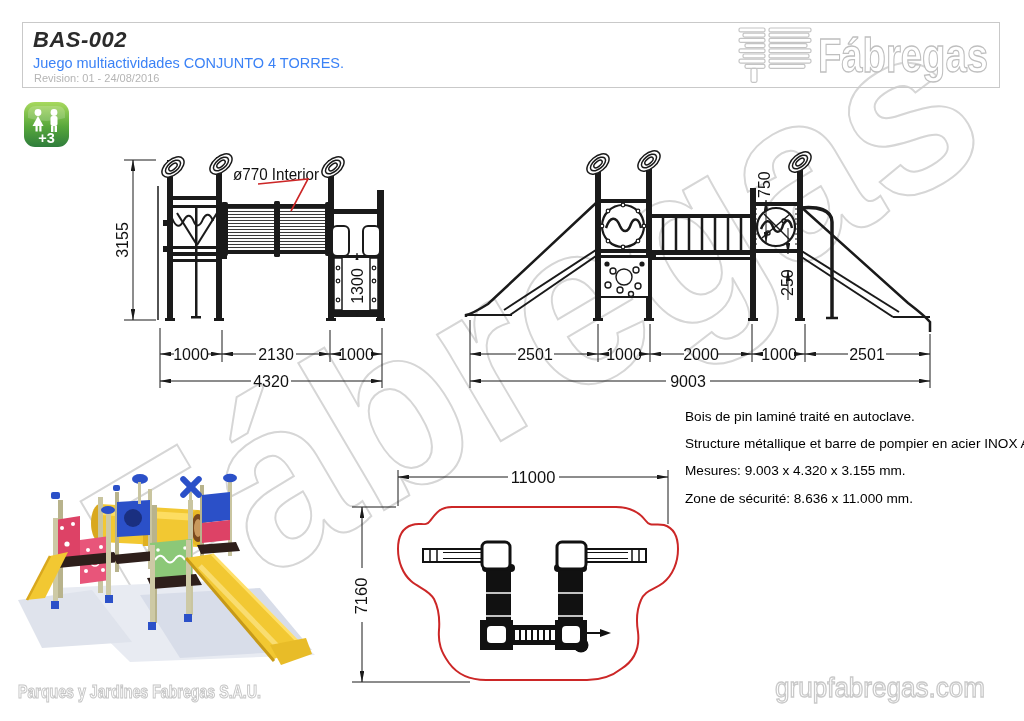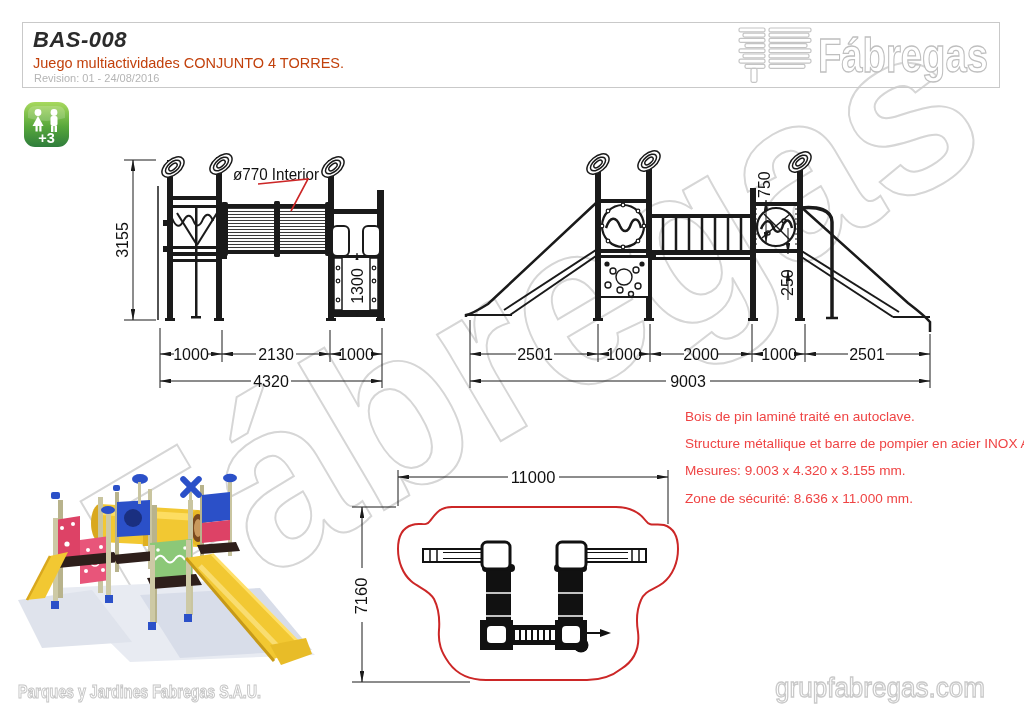--- a/index.html
+++ b/index.html
@@ -3,24 +3,24 @@
 <meta charset="utf-8">
 <style>
   html,body{margin:0;padding:0;background:#fff;}
   .sheet{position:relative;width:1024px;height:721px;background:#fff;overflow:hidden;
          font-family:"Liberation Sans",sans-serif;}
   .layer{position:absolute;left:0;top:0;}
   .header-box{position:absolute;left:22px;top:22px;width:978px;height:66px;
               border:1px solid #c9c9c9;background:transparent;box-sizing:border-box;z-index:3;}
   .sheet-code{position:absolute;left:10px;top:4px;font-size:22px;font-weight:bold;
               font-style:italic;color:#2b2b2b;letter-spacing:0.5px;}
-  .sheet-title{position:absolute;left:10px;top:32px;font-size:14.5px;color:#c2410c;}
+  .sheet-title{position:absolute;left:10px;top:32px;font-size:14.5px;color:#3b82f6;}
   .sheet-revision{position:absolute;left:11px;top:49px;font-size:11px;color:#b5b5b5;}
   .specs{position:absolute;left:685px;top:403px;width:330px;z-index:3;}
-  .specs .line{font-size:13.6px;color:#ef4444;line-height:27.2px;white-space:nowrap;}
+  .specs .line{font-size:13.6px;color:#000000;line-height:27.2px;white-space:nowrap;}
   svg text{font-family:"Liberation Sans",sans-serif;}
   .dim{font-size:16px;fill:#111;}
   .dimp{font-size:16.5px;fill:#111;}
 </style>
 </head>
 <body>
 
 <div class="sheet">
 
 <svg class="layer" width="1024" height="721" viewBox="0 0 1024 721">
@@ -474,21 +474,21 @@
           <rect x="30.6" y="24" width="2.4" height="6"></rect>
     </g>
     <text x="22.5" y="41" text-anchor="middle" font-size="14.5" font-weight="bold" fill="#fff">+3</text>
   </g>
 
   <text x="18" y="698" font-size="17.5" font-weight="bold" fill="#fff" stroke="#c6c6c6" stroke-width="1.1" textLength="243" lengthAdjust="spacingAndGlyphs">Parques y Jardines Fabregas S.A.U.</text>
   <text x="775" y="697" font-size="27" fill="#fff" stroke="#c9c9c9" stroke-width="1.3" textLength="210" lengthAdjust="spacingAndGlyphs">grupfabregas.com</text>
 </svg>
 
 <div class="header-box">
-  <div class="sheet-code">BAS-008</div>
+  <div class="sheet-code">BAS-002</div>
   <div class="sheet-title">Juego multiactividades CONJUNTO 4 TORRES.</div>
   <div class="sheet-revision">Revision: 01 - 24/08/2016</div>
 </div>
 
 <div class="specs">
   <div class="line">Bois de pin laminé traité en autoclave.</div>
   <div class="line">Structure métallique et barre de pompier en acier INOX AISI</div>
   <div class="line">Mesures: 9.003 x 4.320 x 3.155 mm.</div>
   <div class="line">Zone de sécurité: 8.636 x 11.000 mm.</div>
 </div>

